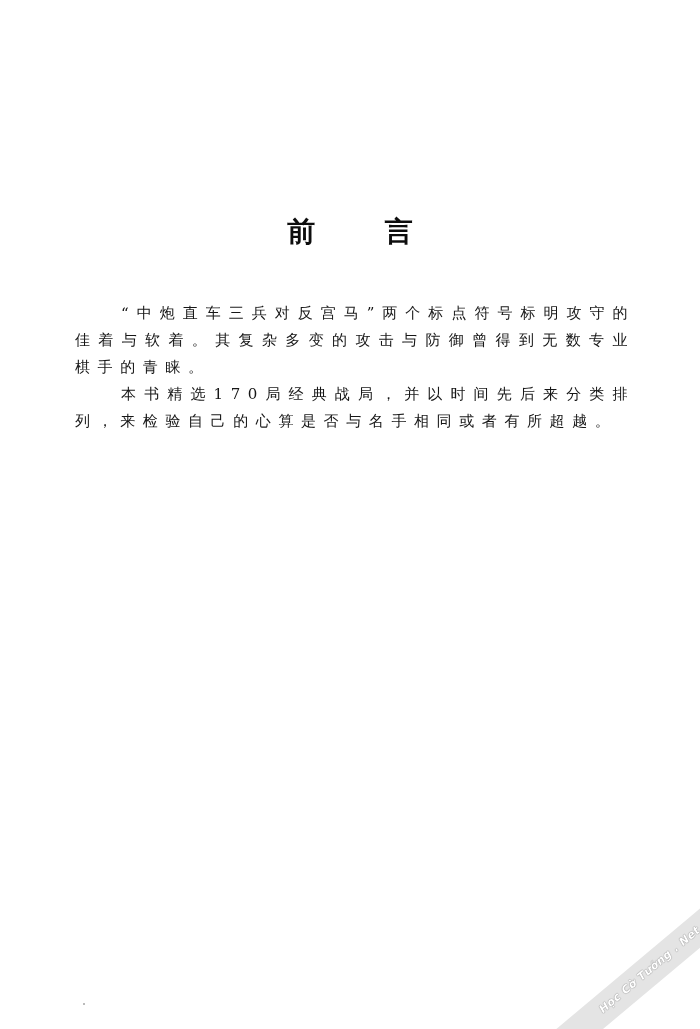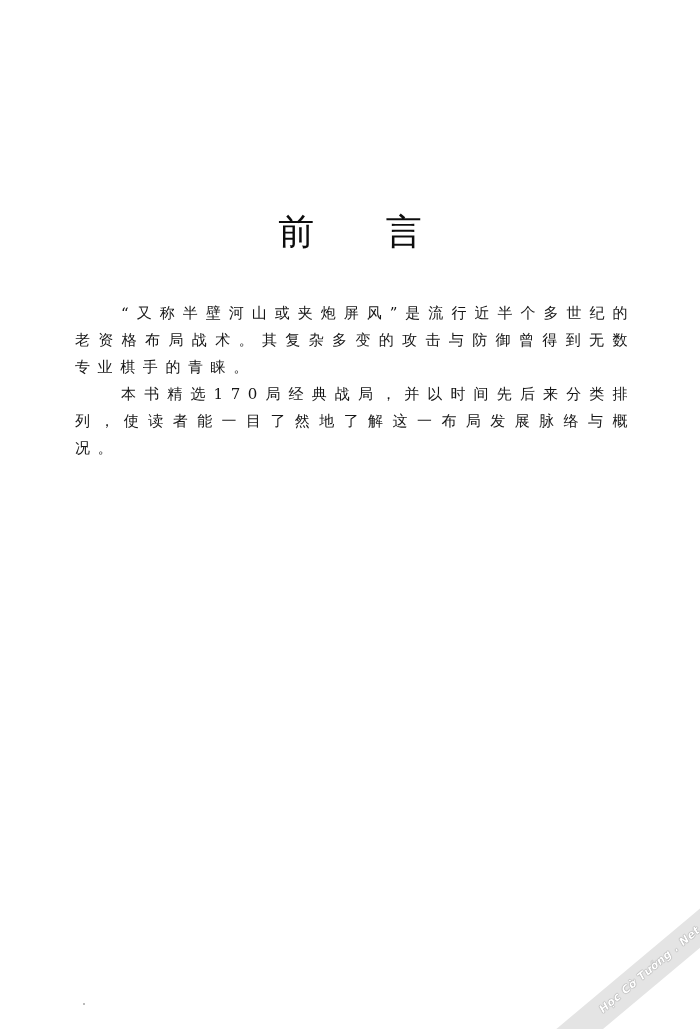--- a/index.html
+++ b/index.html
@@ -14,22 +14,22 @@
       overflow: hidden;
       font-family: "DejaVu Serif", "Liberation Serif", serif;
       color: #111111;
     }
     .page-title {
       position: absolute;
       top: 214px;
       left: 0;
       width: 700px;
       text-align: center;
-      font-size: 36px;
-      font-weight: normal;
+      font-size: 28px;
+      font-weight: bold;
       letter-spacing: 30px;
       text-indent: 30px;
       line-height: 36px;
       color: #0d0d0d;
     }
     .body-text {
       position: absolute;
       top: 300px;
       left: 75px;
       width: 560px;
@@ -71,19 +71,19 @@
       height: 2px;
       background: #bbbbbb;
     }
   </style>
 </head>
 <body>
 
 <div class="page-title">前 言</div>
 
 <div class="body-text">
-  <p class="para">“又称半壁河山或夹炮屏风”是流行近半个多世纪的老资格布局战术。其复杂多变的攻击与防御曾得到无数专业棋手的青睐。</p>
-  <p class="para">本书精选170局经典战局，并以时间先后来分类排列，使读者能一目了然地了解这一布局发展脉络与概况。</p>
+  <p class="para">“中炮直车三兵对反宫马”两个标点符号标明攻守的佳着与软着。其复杂多变的攻击与防御曾得到无数专业棋手的青睐。</p>
+  <p class="para">本书精选170局经典战局，并以时间先后来分类排列，来检验自己的心算是否与名手相同或者有所超越。</p>
 </div>
 
 <div class="speck"></div>
 
 <div class="watermark">Học Cờ Tướng . Net</div>
 
 </body></html>

